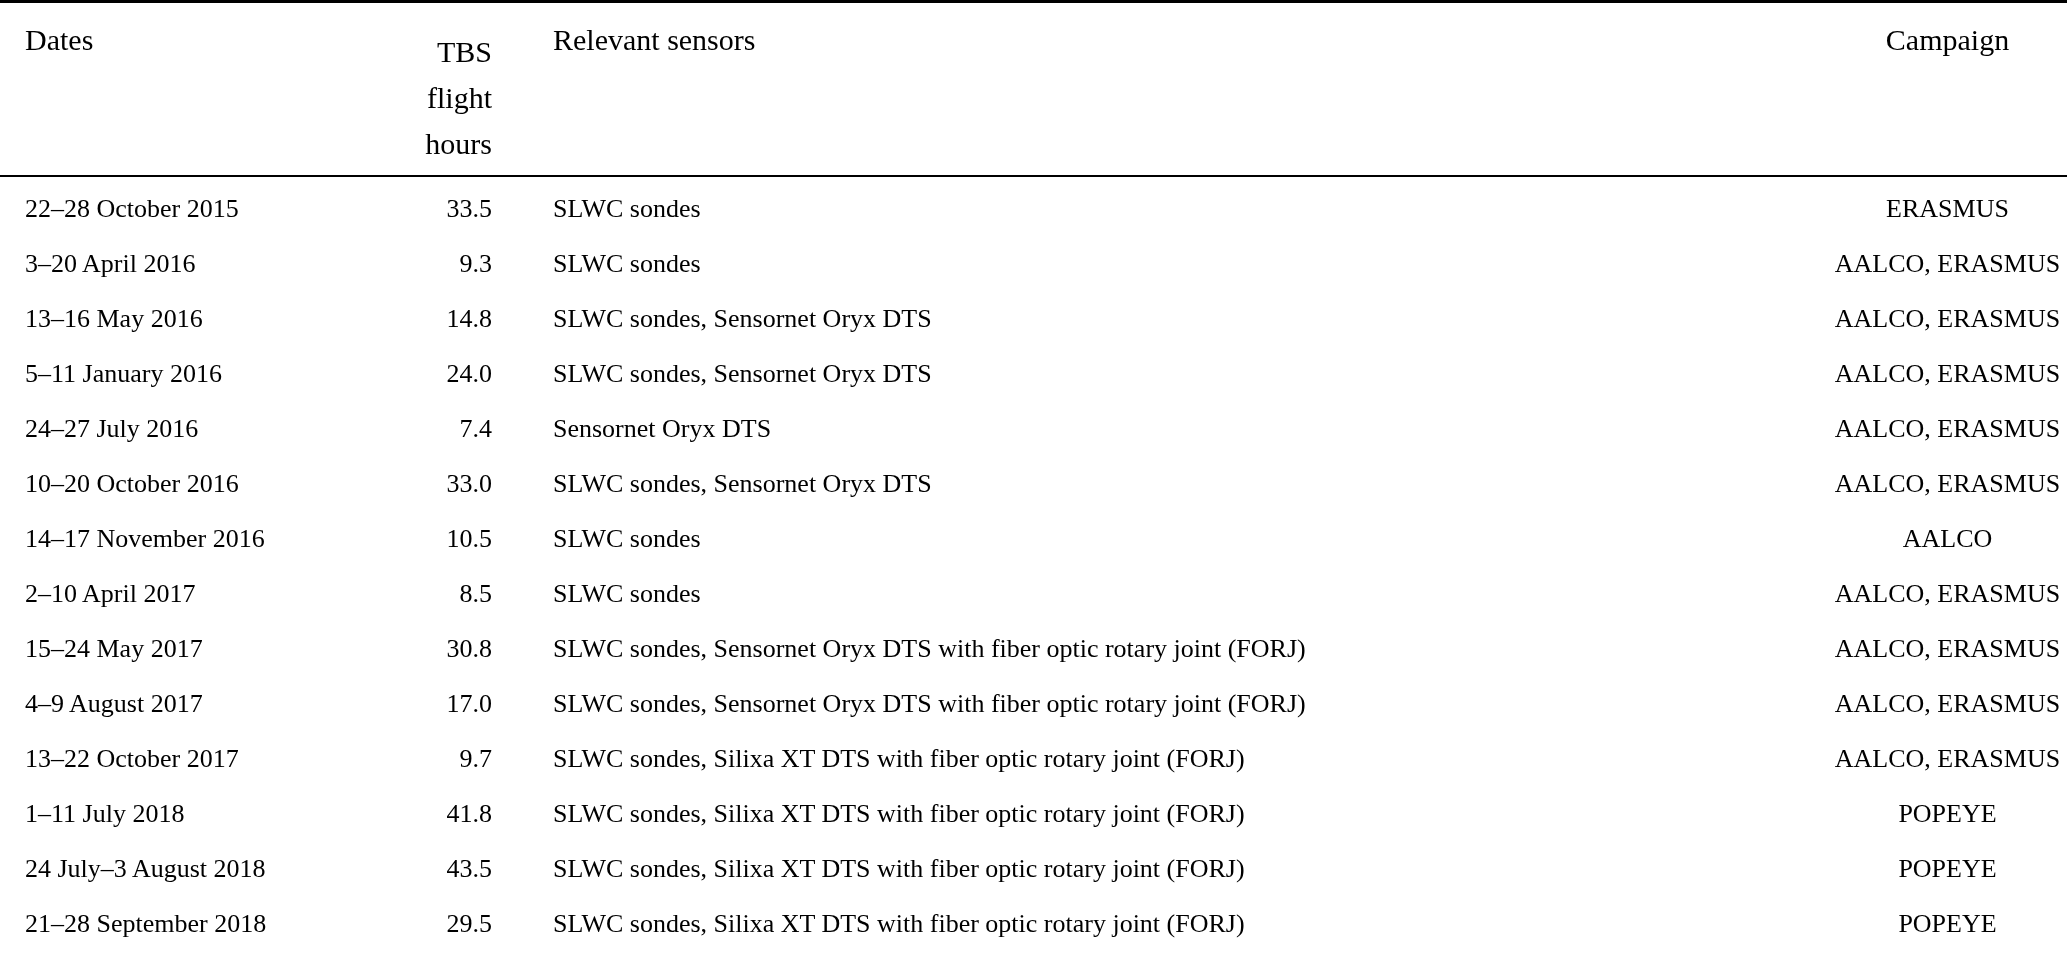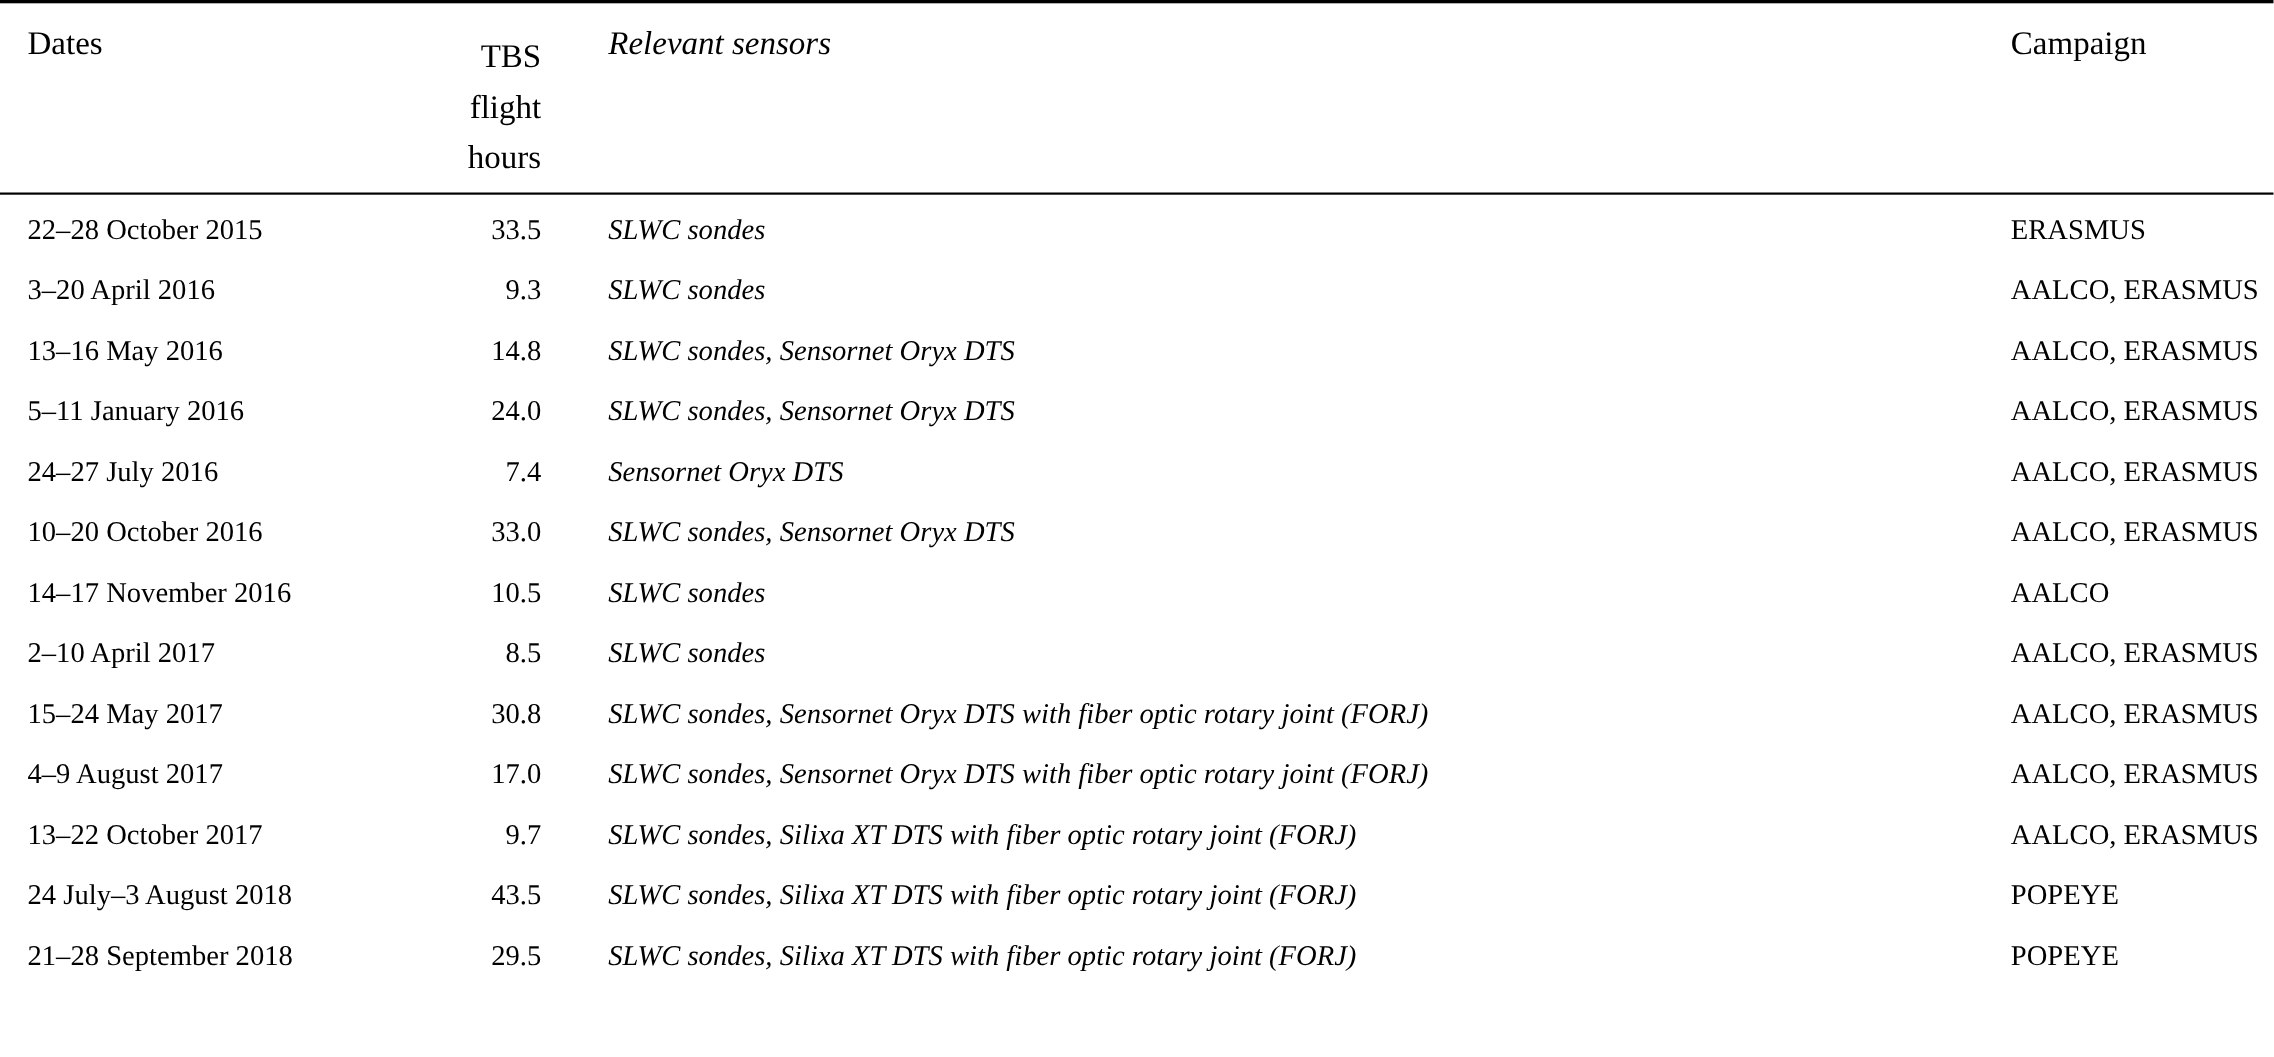--- a/index.html
+++ b/index.html
@@ -56,22 +56,22 @@
   }
 
   
   .col-dates   { width: 310px; }
   .col-hours   { width: 210px; }
   .col-sensors { width: 1270px; }
   .col-camp    { width: 277px; }
 
   .c-dates   { padding-left: 25px; text-align: left; }
   .c-hours   { padding-right: 28px; text-align: right; }
-  .c-sensors { padding-left: 33px; text-align: left; font-style: italic; }
-  .c-camp    { padding-left: 38px; text-align: left; }
+  .c-sensors { padding-left: 33px; text-align: left; }
+  .c-camp    { padding-left: 38px; text-align: center; }
 
   .header-row th {
     padding-top: 17px;
     padding-bottom: 0;
     font-size: 30px;
     line-height: 1.13;
   }
   .header-row th.c-hours {
     white-space: normal;
   }
@@ -198,20 +198,26 @@
         <td class="c-sensors">SLWC sondes, Sensornet Oryx DTS with fiber optic rotary joint (FORJ)</td>
         <td class="c-camp">AALCO, ERASMUS</td>
       </tr>
       <tr>
         <td class="c-dates">13–22 October 2017</td>
         <td class="c-hours">9.7</td>
         <td class="c-sensors">SLWC sondes, Silixa XT DTS with fiber optic rotary joint (FORJ)</td>
         <td class="c-camp">AALCO, ERASMUS</td>
       </tr>
       <tr>
+        <td class="c-dates">1–11 July 2018</td>
+        <td class="c-hours">41.8</td>
+        <td class="c-sensors">SLWC sondes, Silixa XT DTS with fiber optic rotary joint (FORJ)</td>
+        <td class="c-camp">POPEYE</td>
+      </tr>
+      <tr>
         <td class="c-dates">24 July–3 August 2018</td>
         <td class="c-hours">43.5</td>
         <td class="c-sensors">SLWC sondes, Silixa XT DTS with fiber optic rotary joint (FORJ)</td>
         <td class="c-camp">POPEYE</td>
       </tr>
       <tr>
         <td class="c-dates">21–28 September 2018</td>
         <td class="c-hours">29.5</td>
         <td class="c-sensors">SLWC sondes, Silixa XT DTS with fiber optic rotary joint (FORJ)</td>
         <td class="c-camp">POPEYE</td>

